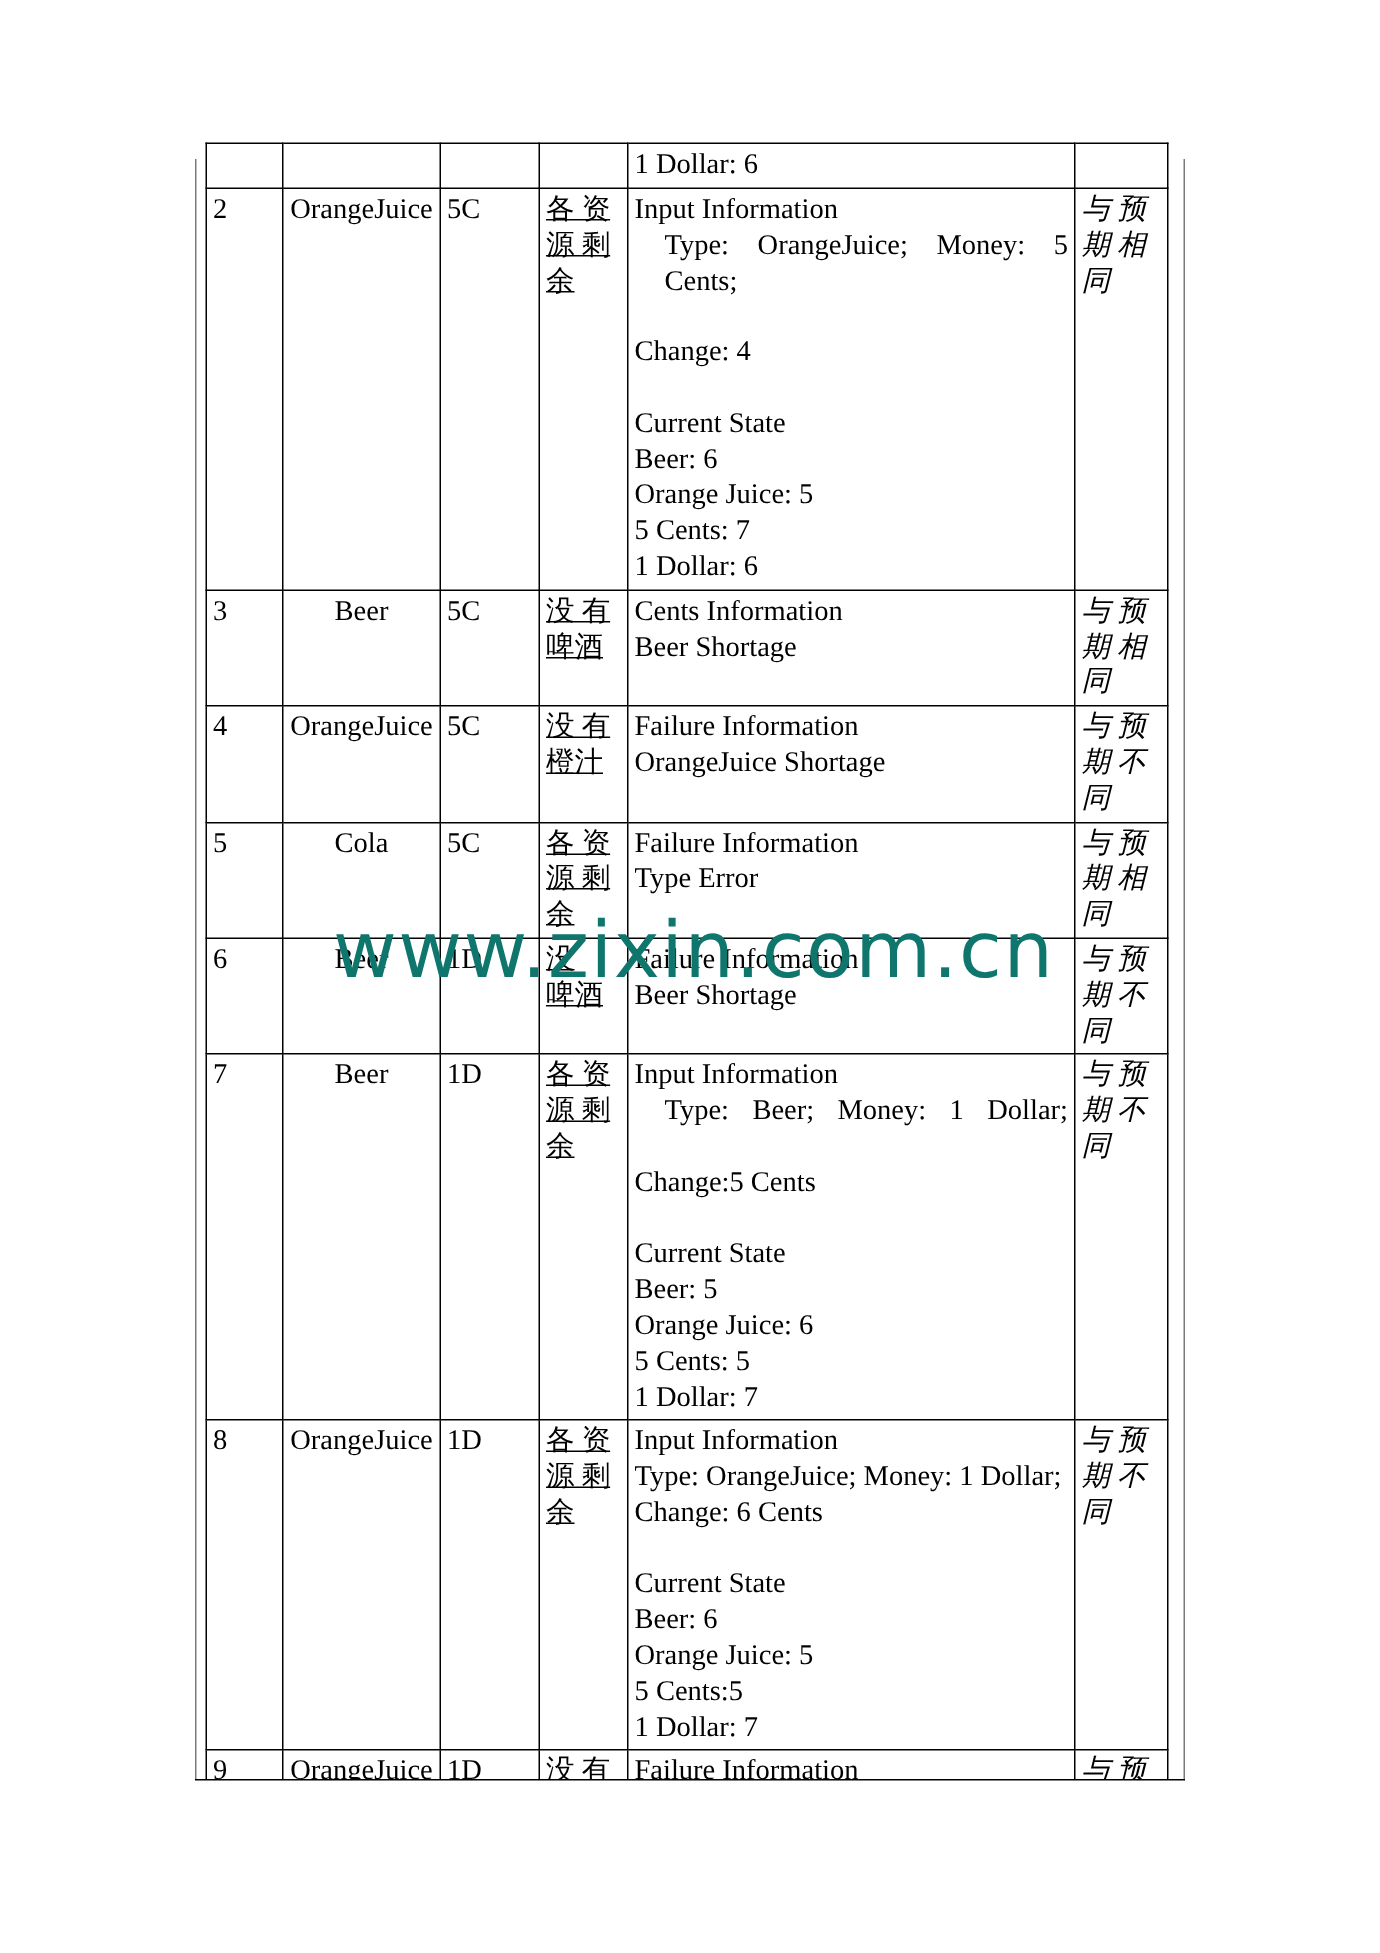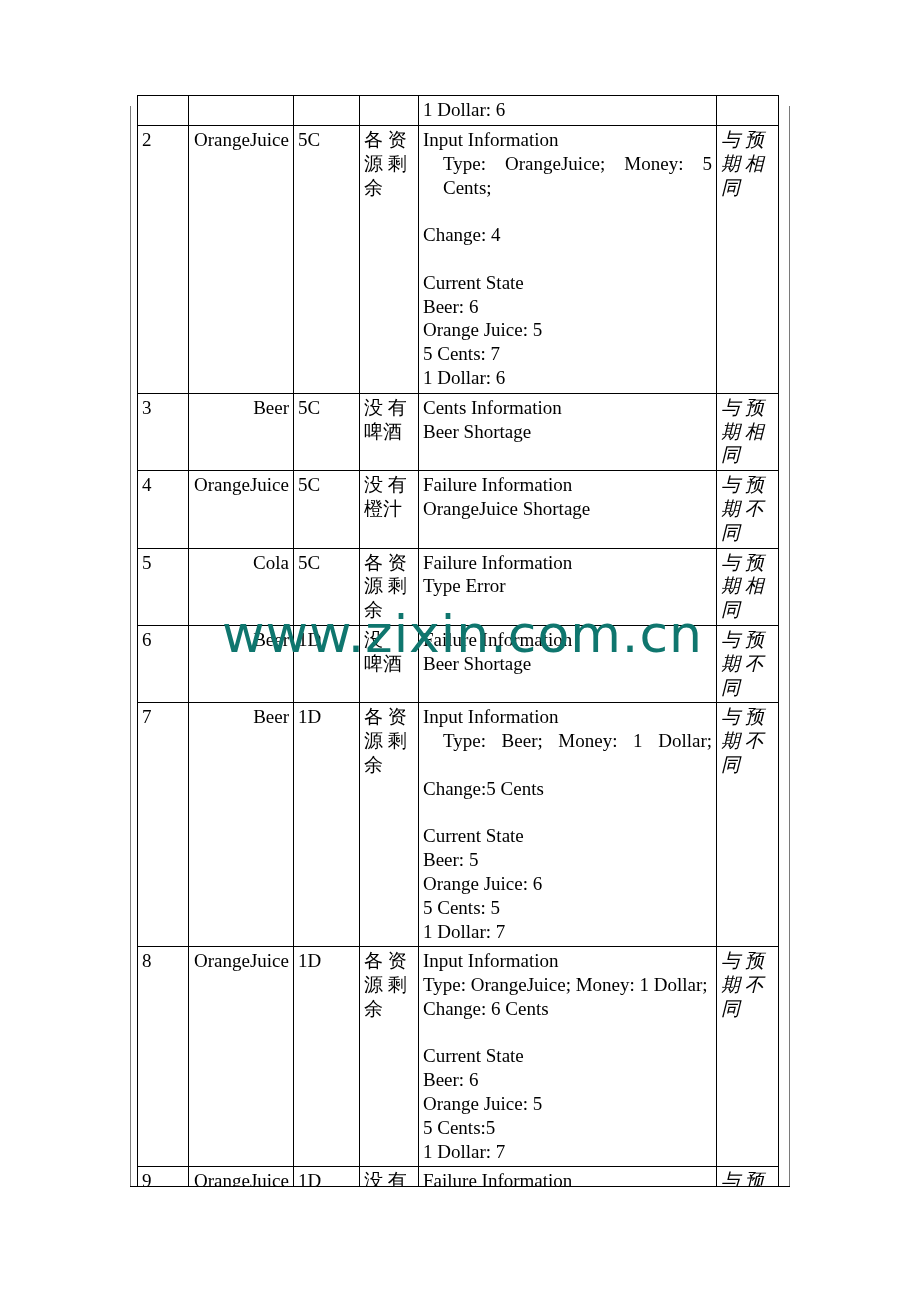--- a/index.html
+++ b/index.html
@@ -74,24 +74,24 @@
 
   
   col.c1 { width: 51px; }
   col.c2 { width: 105px; }
   col.c3 { width: 66px; }
   col.c4 { width: 59px; }
   col.c5 { width: 298px; }
   col.c6 { width: 62px; }
 
   .cell-num    { text-align: left; padding-left: 7px; }
-  .cell-type   { text-align: right; padding-left: 8px; }
+  .cell-type   { text-align: center; padding-left: 8px; }
   .cell-money  { text-align: left; padding-left: 7px; }
   .cell-cn     { text-align: justify; text-justify: inter-character;
-                 padding-left: 6px; padding-right: 6px; }
+                 padding-left: 6px; padding-right: 6px; text-decoration: underline; }
   .cell-cn.narrow { text-align: left; }
   .cell-out    { text-align: justify; text-justify: inter-word;
                  padding-left: 7px; padding-right: 7px; }
   .cell-exp    { text-align: justify; text-justify: inter-character;
                  padding-left: 6px; padding-right: 6px; font-style: italic; }
   .jword { display: block; text-align: justify; text-justify: inter-word; margin-left: 20px; }
   .jword::after { content: ""; display: inline-block; width: 100%; height: 0; }
 
   .plain { display: block; }
   .blank-line { display: block; height: 23.8px; }

